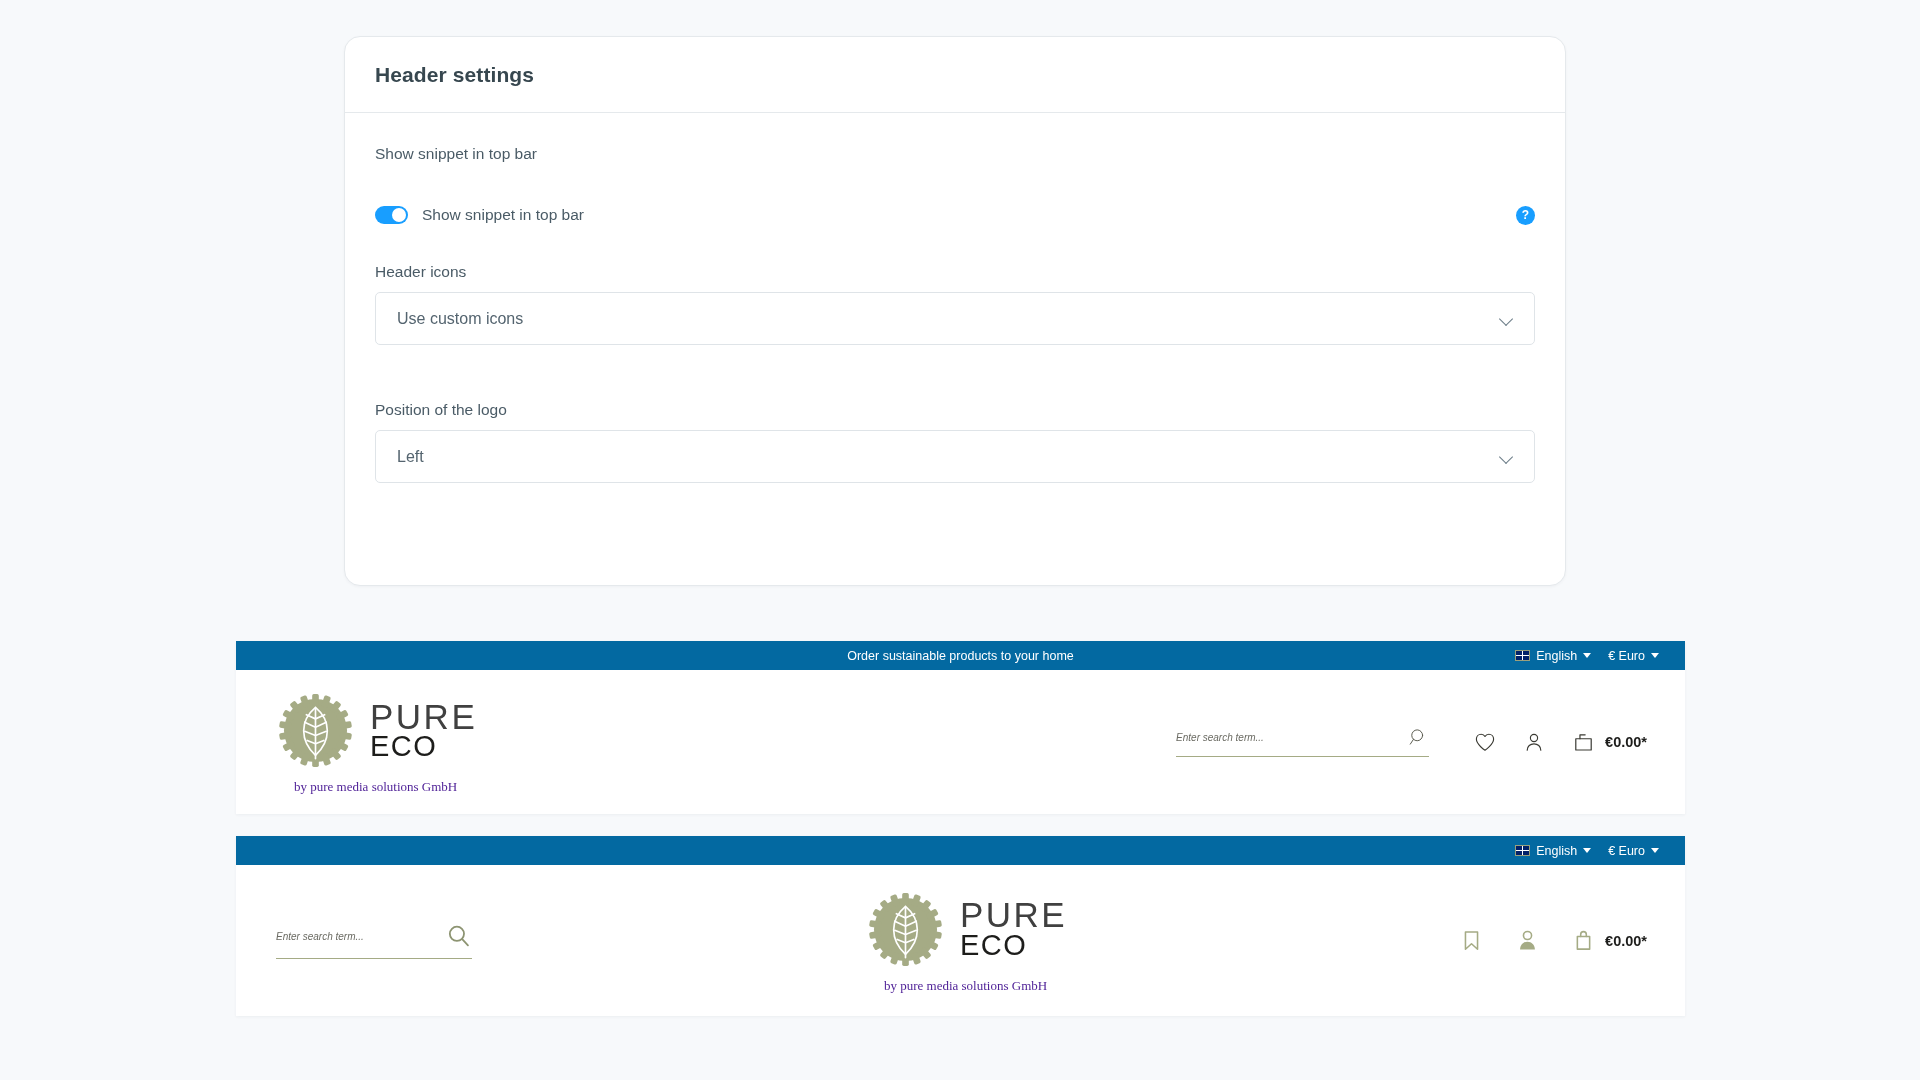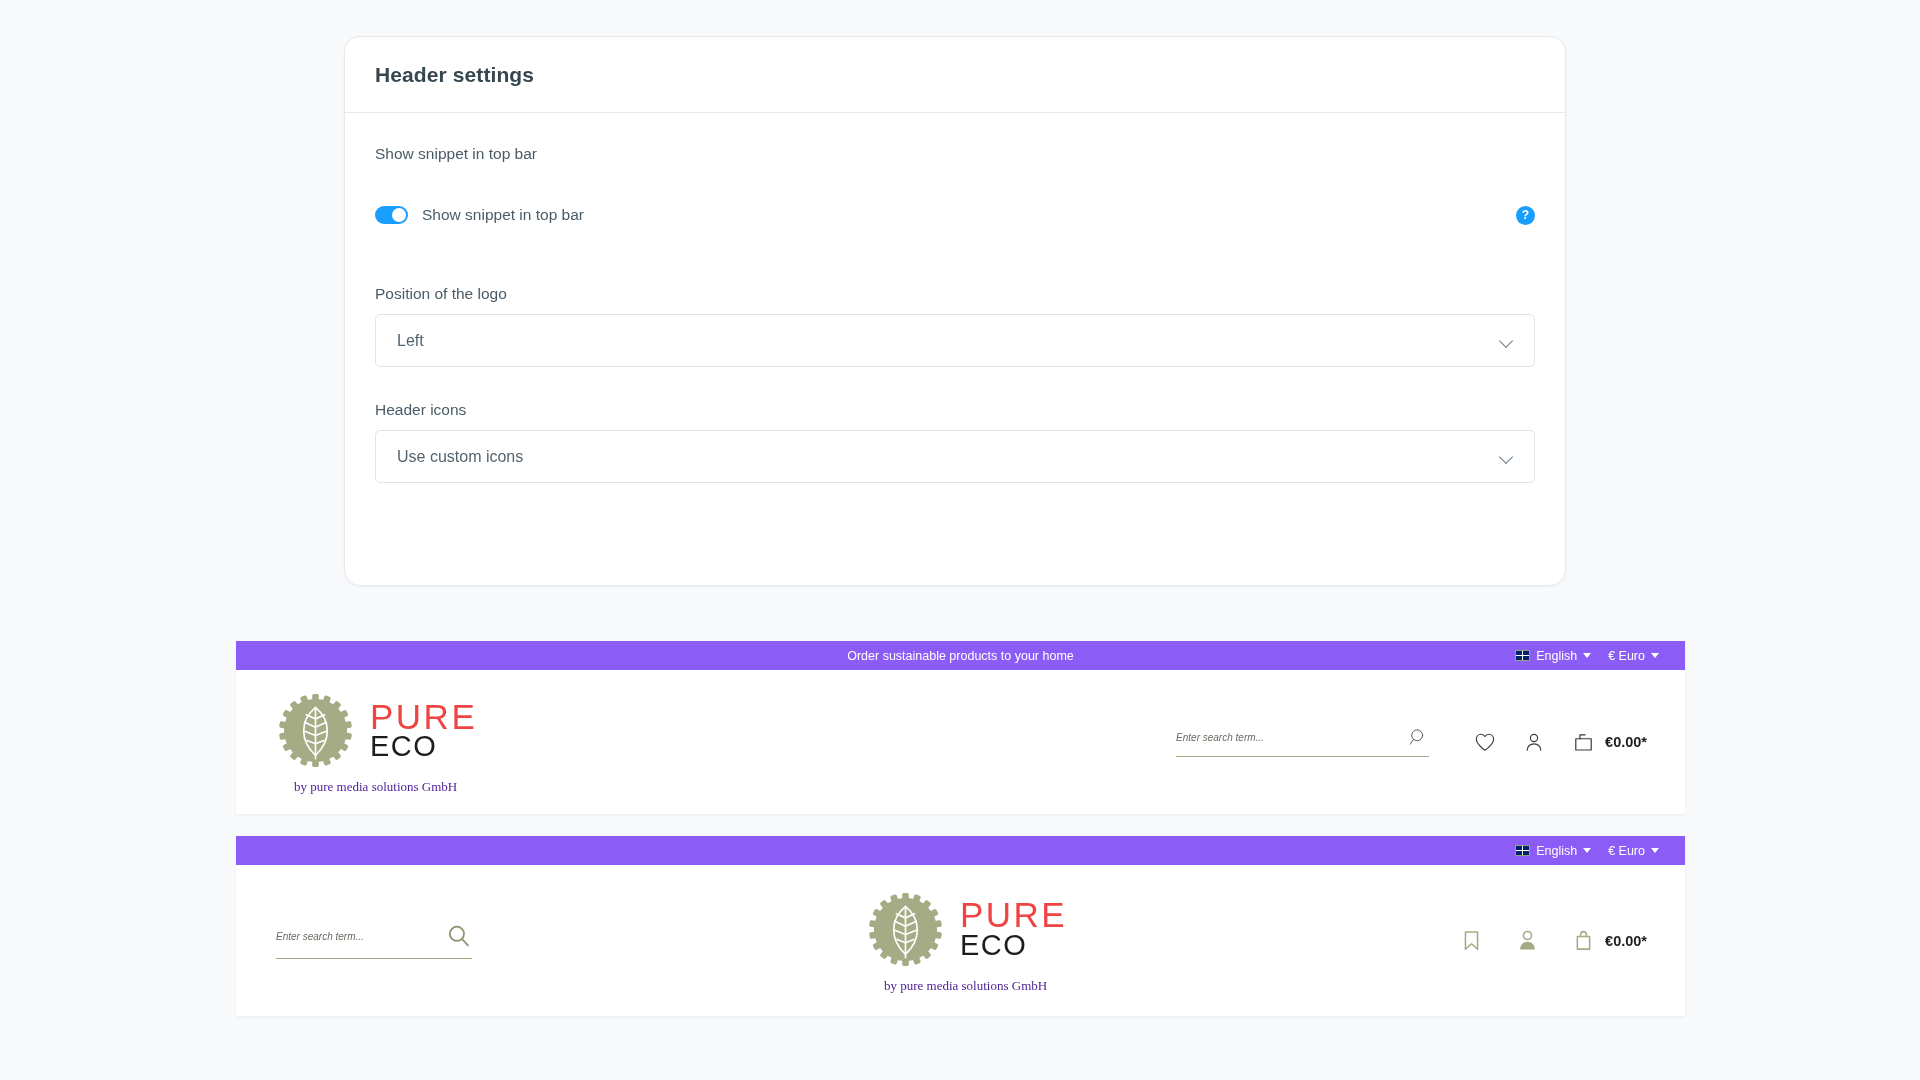--- a/index.html
+++ b/index.html
@@ -91,21 +91,21 @@
   .preview {
     position: absolute;
     left: 236px; width: 1449px;
     background: #ffffff;
     box-shadow: 0 1px 3px rgba(20,30,60,0.05);
   }
   #preview-1 { top: 641px; height: 173px; }
   #preview-2 { top: 836px; height: 180px; }
 
   .topbar {
-    background: #8b5cf6;
+    background: #0369a1;
     height: 29px;
     display: flex; align-items: center;
     position: relative;
     padding: 0 26px;
   }
   .topbar-snippet {
     position: absolute; left: 0; right: 0;
     text-align: center;
     font-size: 12.5px; color: #ffffff;
     pointer-events: none;
@@ -143,21 +143,21 @@
 
   
   .logo-block {
     display: flex; flex-direction: column;
     align-items: center; flex: none;
   }
   .logo-row { display: flex; align-items: center; gap: 13px; }
   .logo-mark { width: 83px; height: 83px; flex: none; }
   .logo-words { display: flex; flex-direction: column; line-height: .96; }
   .logo-pure {
-    font-size: 35px; color: #ef4444;
+    font-size: 35px; color: #404040;
     letter-spacing: 2.5px; font-weight: 400;
   }
   .logo-eco {
     font-size: 29px; color: #1d1d1b;
     letter-spacing: 1.5px; font-weight: normal;
   }
   .logo-tagline {
     font-size: 13px; color: #4c1d95;
     margin-top: 7px;
     font-family: Liberation Serif, serif;
@@ -210,32 +210,32 @@
     <div class="field-label">Show snippet in top bar</div>
 
     <div class="toggle-row">
       <div class="toggle-left">
         <div class="toggle-switch"></div>
         <span class="toggle-label">Show snippet in top bar</span>
       </div>
       <div class="help-icon">?</div>
     </div>
 
+    <div class="field-group tight">
+      <div class="field-label">Header icons</div>
+      <div class="select-box">
+        <span class="select-value">Use custom icons</span>
+        <span class="chev"></span>
+      </div>
+    </div>
+
     <div class="field-group">
       <div class="field-label">Position of the logo</div>
       <div class="select-box">
         <span class="select-value">Left</span>
-        <span class="chev"></span>
-      </div>
-    </div>
-
-    <div class="field-group tight">
-      <div class="field-label">Header icons</div>
-      <div class="select-box">
-        <span class="select-value">Use custom icons</span>
         <span class="chev"></span>
       </div>
     </div>
 
   </div>
 </div>
 
 <div class="preview" id="preview-1">
 
   <div class="topbar">

